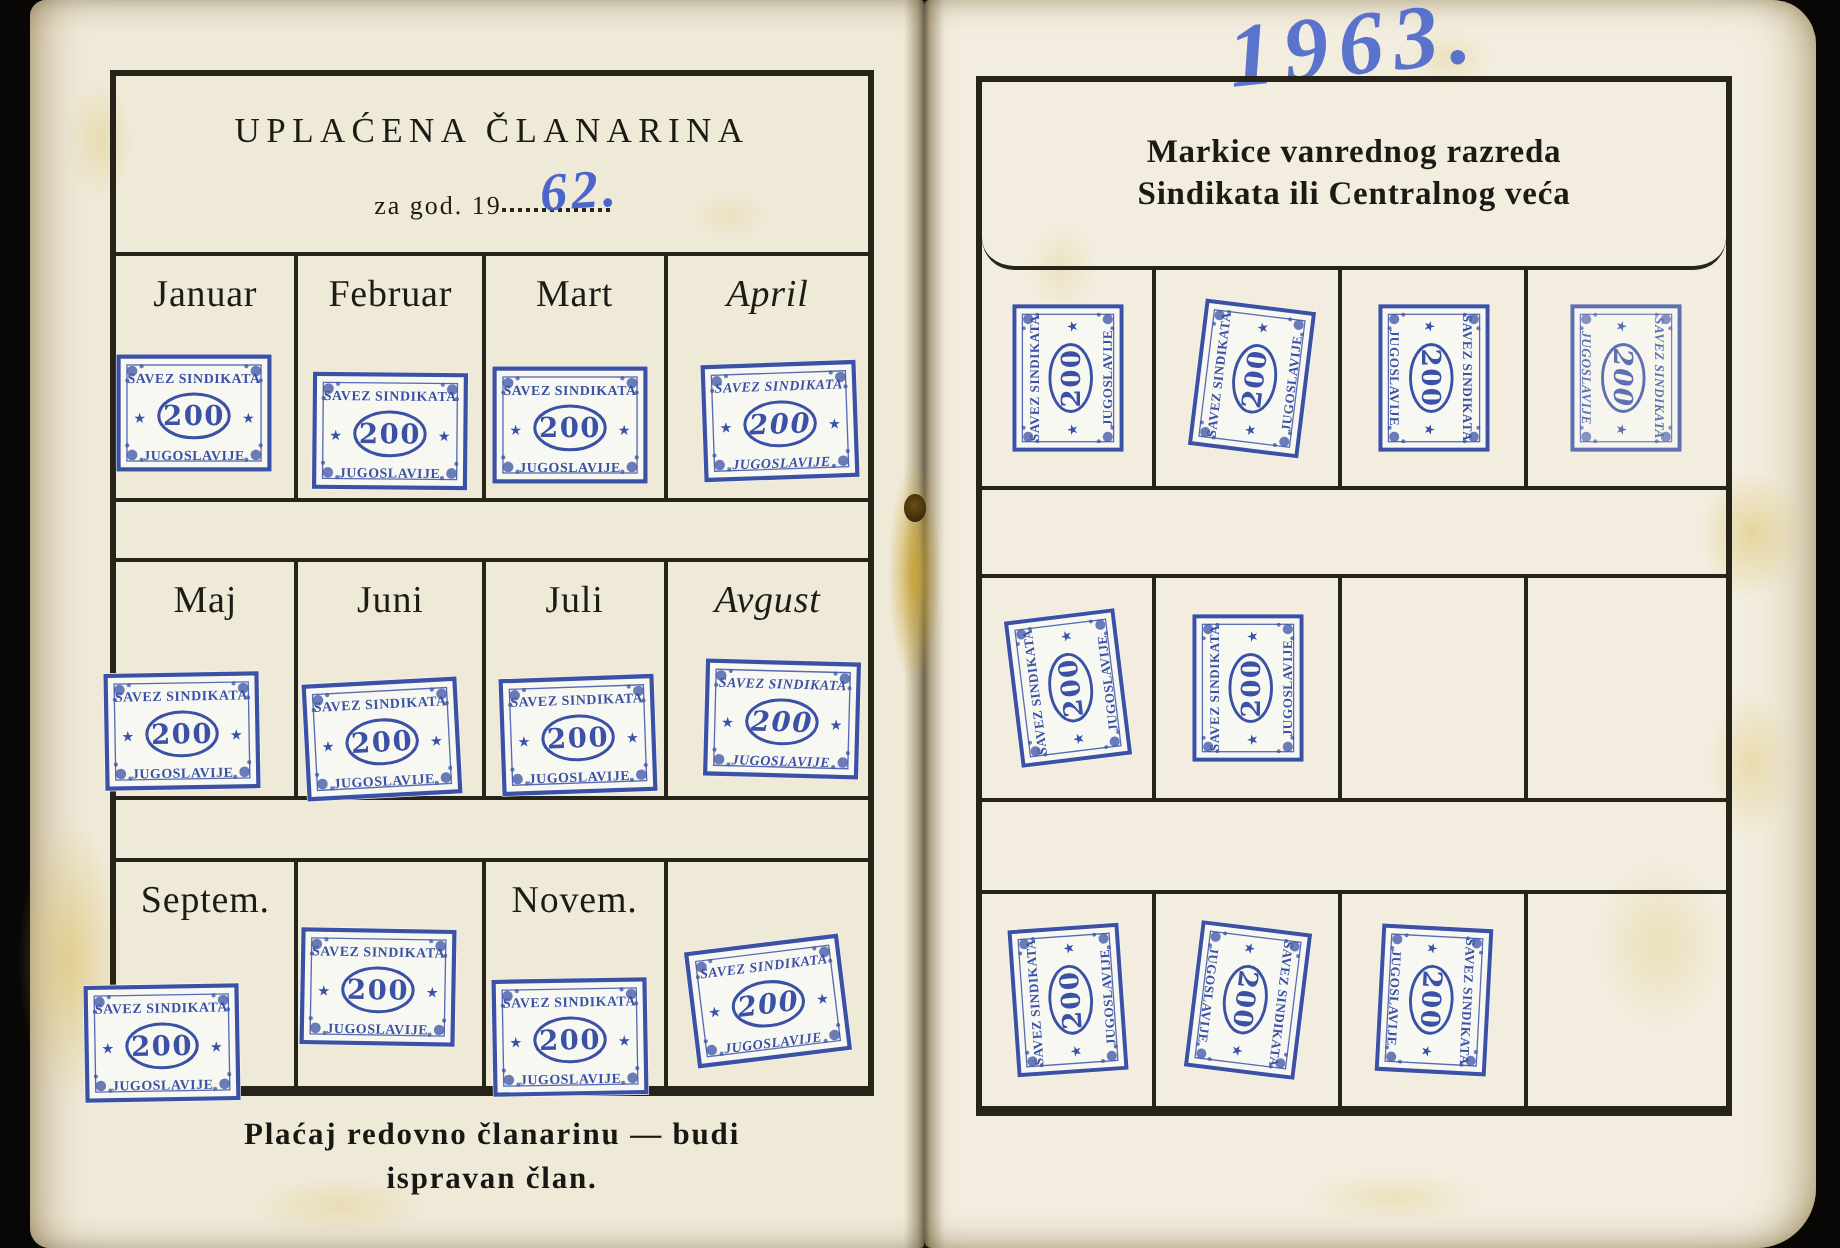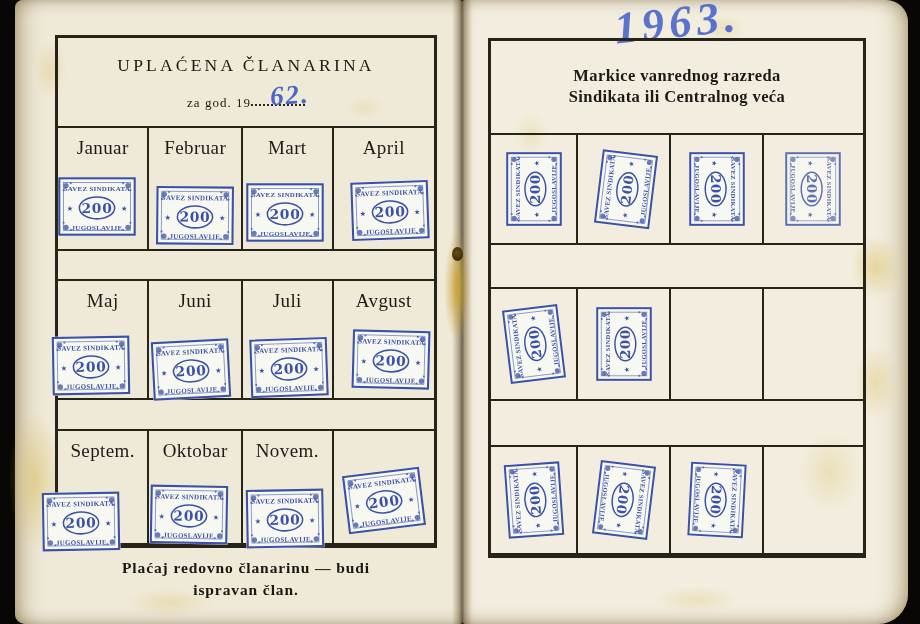--- a/index.html
+++ b/index.html
@@ -29,31 +29,31 @@
 
   .lp-titleblock{height:88px;border-bottom:2.2px solid #262319;position:relative;text-align:center;color:#1c1a15;}
   .lp-title{font-weight:400;font-size:17.5px;letter-spacing:3.2px;margin-top:17px;}
   .lp-yearline{font-size:13px;margin-top:19px;letter-spacing:1px;}
   .dotline{display:inline-block;width:54px;height:3px;border-bottom:2.2px dotted #2a2720;vertical-align:1px;}
   .hw{color:#4a66cc;font-style:italic;font-weight:700;position:absolute;pointer-events:none;}
   .hw62{left:56.5%;top:42px;font-size:27px;transform:rotate(-4deg);letter-spacing:2px;}
   .hw1963{left:152px;top:-4px;font-size:45px;transform:rotate(-6deg);letter-spacing:5px;opacity:.9;}
 
   .rp-titleblock{height:94px;border-bottom:2.2px solid #262319;text-align:center;box-sizing:border-box;
-    padding-top:24px;color:#1c1a15;}
+    padding-top:24px;color:#1c1a15;border-radius:16px;}
   .rp-titleblock div{font-weight:700;font-size:16.5px;line-height:1.3;letter-spacing:.4px;}
 
   .hstrip{border-top:2.2px solid #262319;border-bottom:2.2px solid #262319;}
   .ls1{height:121px;} .lstrip1{height:28px;} .ls2{height:117px;} .lstrip2{height:29px;} .ls3{flex:1;}
   .rr1{height:108px;} .rstrip1{height:42px;} .rr2{height:110px;} .rstrip2{height:44px;} .rr3{flex:1;}
 
   .lsection{display:grid;grid-template-columns:24.3% 24.9% 24.1% 26.7%;}
   .rrow{display:grid;grid-template-columns:23.5% 25% 24.8% 26.7%;}
   .mcell,.rcell{border-right:2px solid #262319;display:flex;flex-direction:column;min-width:0;}
-  .mcell:last-child,.rcell:last-child{border-right:none;}
+  .mcell:last-child,.rcell:last-child{border-right:none;font-style:italic;}
   .rcell{align-items:center;justify-content:center;}
   .mlabel{height:34px;padding-top:9px;text-align:center;font-size:19px;color:#1d1b16;letter-spacing:.4px;}
   .slot{flex:1;display:flex;align-items:center;justify-content:center;}
 
   .lp-footer{position:absolute;left:40px;top:557px;width:382px;text-align:center;color:#191712;
     font-weight:700;font-size:15.5px;letter-spacing:.9px;line-height:1.4;}
 
   
   svg.stamp{width:80px;height:61px;overflow:visible;flex:none;}
   svg.rstamp{width:76px;height:58px;}
@@ -388,21 +388,20 @@
                 <text class="stx" x="42" y="16">SAVEZ SINDIKATA</text>
                 <text class="ss" x="13.5" y="37">★</text>
                 <ellipse class="so" cx="42" cy="33.5" rx="18.5" ry="11.5"></ellipse>
                 <text class="sv" x="42" y="38.5">200</text>
                 <text class="ss" x="70.5" y="37">★</text>
                 <text class="sbx" x="42" y="56.5">JUGOSLAVIJE</text>
               </svg>
           </div>
         </div>
         <div class="mcell">
-          <div class="mlabel">Oktobar</div>
           <div class="slot">
             <svg class="stamp m10" viewBox="0 0 84 64">
                 <rect class="sp" x="1" y="1" width="82" height="62"></rect>
                 <rect class="sbd" x="2.4" y="2.4" width="79.2" height="59.2"></rect>
                 <rect class="si" x="6.8" y="6.8" width="70.4" height="50.4"></rect>
                 <g class="orn">
                   <circle cx="9.5" cy="10" r="2.8"></circle>
                   <circle cx="74.5" cy="10" r="2.8"></circle>
                   <circle cx="9.5" cy="54" r="2.8"></circle>
                   <circle cx="74.5" cy="54" r="2.8"></circle>

